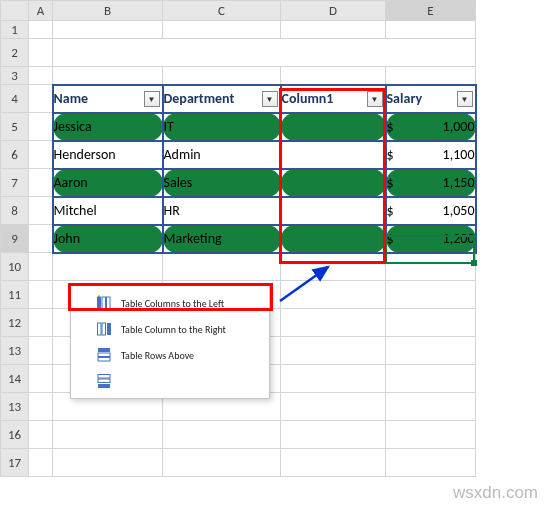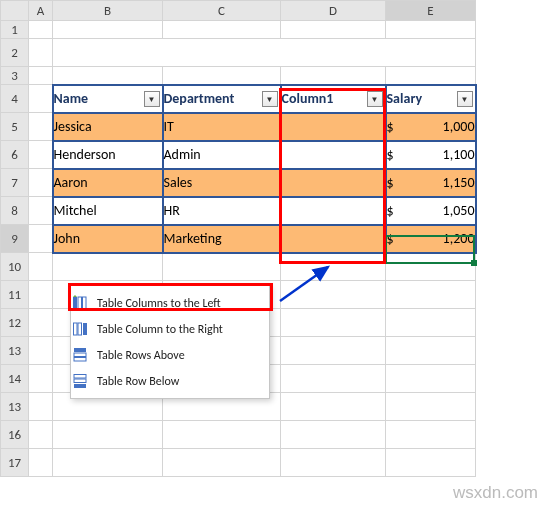--- a/index.html
+++ b/index.html
@@ -65,21 +65,21 @@
   justify-content: center;
   font-size: 8px;
   color: #333;
   cursor: pointer;
 }
 .data-cell {
   border: 2px solid #2f5597 !important;
   padding: 0 6px;
   background: #fff;
 }
-.data-cell.band { background: #fdba74; }
+.data-cell.band { background: #15803d; border-radius: 14px; }
 .sal { text-align: right; }
 .sal .cur { float: left; }
 .highlight-box {
   position: absolute;
   border: 3px solid #ff0000;
   pointer-events: none;
   z-index: 50;
 }
 .sel-cell {
   position: absolute;
@@ -101,22 +101,22 @@
   width: 200px;
   background: #fff;
   border: 1px solid #c6c6c6;
   box-shadow: 2px 2px 6px rgba(0,0,0,0.2);
   padding: 4px 0;
   z-index: 60;
 }
 .menu-item {
   display: flex;
   align-items: center;
-  padding: 4px 0;
-  font-size: 12px;
+  padding: 4px 24px;
+  font-size: 10px;
   color: #222;
   cursor: pointer;
   gap: 8px;
 }
 .menu-icon {
   width: 18px; height: 18px;
   display: inline-flex;
   align-items: center;
   justify-content: center;
   color: #2b579a;
@@ -365,19 +365,18 @@
     <span>Table Rows Above</span>
   </div>
   <div class="menu-item">
     <span class="menu-icon">
       <svg viewBox="0 0 16 16">
           <rect x="2" y="11" width="12" height="4" fill="#4472c4"></rect>
           <rect x="2" y="1.5" width="12" height="3.5" fill="none" stroke="#4472c4"></rect>
           <rect x="2" y="6" width="12" height="3.5" fill="none" stroke="#4472c4"></rect>
         </svg>
     </span>
-    <span>Table Row Below</span>
   </div>
 </div>
 
 <div class="menu-highlight"></div>
 
 <div class="watermark">wsxdn.com</div>
 
 </body></html>

